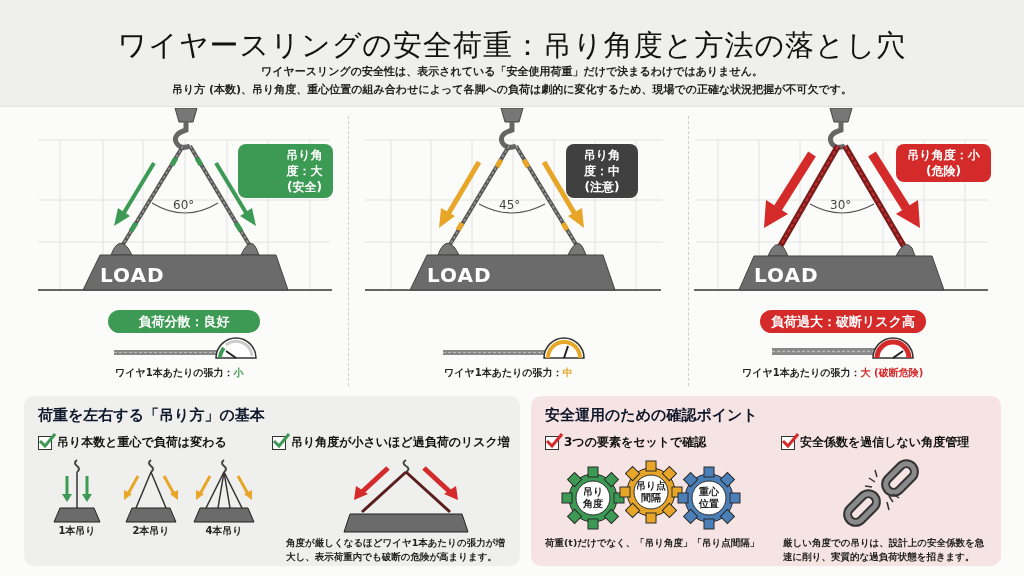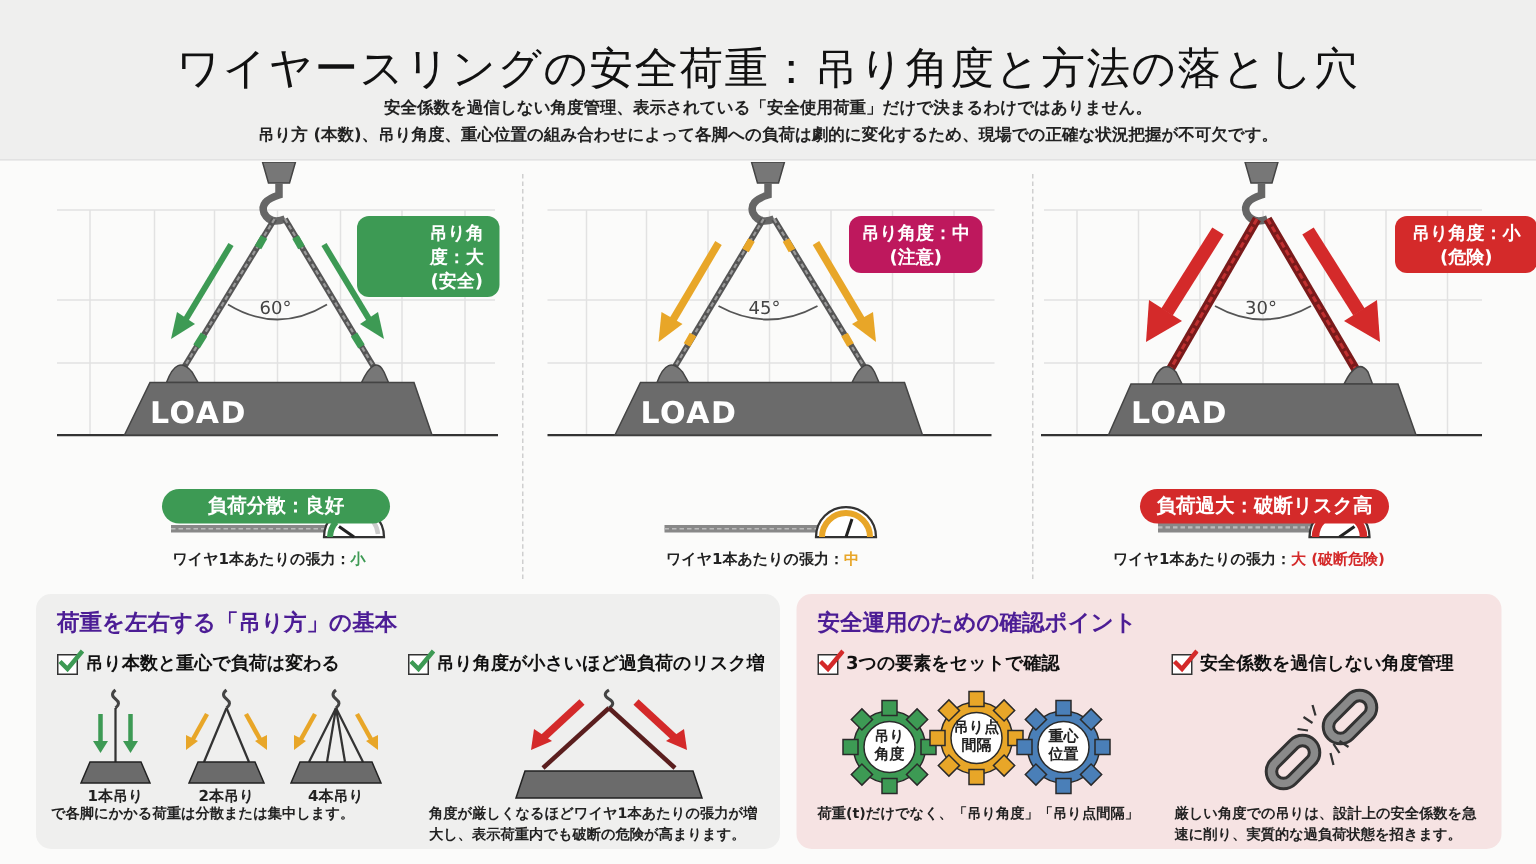--- a/index.html
+++ b/index.html
@@ -9,45 +9,45 @@
   .title { position: absolute; left: 0; width: 100%; top: 14px; font-size: 29px; font-weight: normal; letter-spacing: 1px; color: #111; font-family: "DejaVu Sans", sans-serif; margin-top: 12px; }
   .subtitle { position: absolute; left: 0; width: 100%; font-size: 11px; font-weight: bold; color: #222; }
   .subtitle.l1 { top: 64px; }
   .subtitle.l2 { top: 82px; }
 
   .panel { position: absolute; top: 108px; height: 282px; width: 341px; }
   .panel svg { position: absolute; left: 0; top: 0; }
   .divider { position: absolute; top: 116px; height: 270px; border-left: 1px dashed #cfcfcf; }
 
   .angle-badge { position: absolute; border-radius: 8px; color: #fff; font-size: 12px; font-weight: bold; text-align: center; line-height: 16px; padding: 3px 6px; }
-  .status-pill { position: absolute; border-radius: 12px; color: #fff; font-size: 13px; font-weight: bold; text-align: center; height: 23px; line-height: 23px; margin-top: 16px; }
+  .status-pill { position: absolute; border-radius: 12px; color: #fff; font-size: 13px; font-weight: bold; text-align: center; height: 23px; line-height: 23px; }
   .tension { position: absolute; font-size: 10px; font-weight: bold; color: #222; white-space: nowrap; }
   .tension .val { font-weight: bold; }
   .load-label { position: absolute; color: #fff; font-size: 20px; font-weight: bold; letter-spacing: 1px; }
   .deg { position: absolute; font-size: 12px; color: #444; }
 
   .box { position: absolute; top: 396px; height: 170px; border-radius: 10px; }
   .box.left { left: 24px; width: 496px; background: #efefee; }
   .box.right { left: 531px; width: 470px; background: #f6e3e3; }
-  .box-title { position: absolute; left: 14px; top: 10px; font-size: 15px; font-weight: bold; color: #4c1d95; }
+  .box-title { position: absolute; left: 14px; top: 10px; font-size: 15px; font-weight: bold; color: #0f172a; }
   .check-item { position: absolute; font-size: 12px; font-weight: bold; color: #111; display: flex; align-items: center; gap: 5px; white-space: nowrap; }
   .check-box { width: 14px; height: 14px; border: 1.5px solid #333; position: relative; background: #fff; }
   .check-box svg { position: absolute; left: -1px; top: -5px; }
   .desc { position: absolute; font-size: 9.5px; font-weight: bold; color: #222; line-height: 14px; }
   .mini-label { position: absolute; font-size: 10px; font-weight: bold; color: #222; text-align: center; width: 60px; }
   .gear-text { position: absolute; font-size: 10px; font-weight: bold; color: #222; text-align: center; line-height: 12px; width: 34px; }
 </style>
 </head>
 <body>
 
 <div class="page">
 
   <div class="header">
     <div class="title">ワイヤースリングの安全荷重：吊り角度と方法の落とし穴</div>
-    <div class="subtitle l1">安全係数を過信しない角度管理、表示されている「安全使用荷重」だけで決まるわけではありません。</div>
+    <div class="subtitle l1">ワイヤースリングの安全性は、表示されている「安全使用荷重」だけで決まるわけではありません。</div>
     <div class="subtitle l2">吊り方 (本数)、吊り角度、重心位置の組み合わせによって各脚への負荷は劇的に変化するため、現場での正確な状況把握が不可欠です。</div>
   </div>
 
   <div class="panel" style="left:0;">
     <svg width="341" height="282">
 
       <g stroke="#e2e2e2" stroke-width="1">
         <line x1="38" y1="32" x2="330" y2="32"></line>
           <line x1="38" y1="92" x2="330" y2="92"></line>
           <line x1="38" y1="134" x2="330" y2="134"></line>
@@ -154,21 +154,21 @@
       </g>
       <path d="M138,96 Q171,114 204,96" fill="none" stroke="#555" stroke-width="1.2"></path>
       <g>
         <rect x="102" y="242" width="104" height="5" fill="#888"></rect>
         <line x1="102" y1="244.5" x2="206" y2="244.5" stroke="#bbb" stroke-width="1" stroke-dasharray="3 2"></line>
         <path d="M203,250 A20,20 0 0 1 243,250 Z" fill="#fff" stroke="#333" stroke-width="1.5"></path>
         <path d="M207,250 A16,16 0 0 1 239,250" fill="none" stroke="#e8a628" stroke-width="4"></path>
         <line x1="223" y1="250" x2="227" y2="238" stroke="#222" stroke-width="2"></line>
       </g>
     </svg>
-    <div class="angle-badge" style="left:225px;top:36px;width:89px;background:#be185d;">
+    <div class="angle-badge" style="left:225px;top:36px;width:72px;background:#404040;">
       <div>吊り角度：中</div>
       <div>(注意)</div>
     </div>
     <div class="deg" style="left:158px;top:90px;">45°</div>
     <div class="load-label" style="left:86px;top:155px;width:176px;">LOAD</div>
     <div class="tension" style="left:103px;top:258px;">
       <span>ワイヤ1本あたりの張力：</span><span class="val" style="color:#e8a628;">中</span>
     </div>
   </div>
 
@@ -210,21 +210,21 @@
       </g>
       <path d="M128,96 Q160,114 192,96" fill="none" stroke="#555" stroke-width="1.2"></path>
       <g>
         <rect x="90" y="240" width="104" height="7" fill="#888"></rect>
         <line x1="90" y1="243.5" x2="194" y2="243.5" stroke="#bbb" stroke-width="1.5" stroke-dasharray="3 2"></line>
         <path d="M191,250 A20,20 0 0 1 231,250 Z" fill="#fff" stroke="#333" stroke-width="1.5"></path>
         <path d="M195,250 A16,16 0 0 1 227,250" fill="none" stroke="#d42a2a" stroke-width="5"></path>
         <line x1="211" y1="250" x2="221" y2="243" stroke="#222" stroke-width="2"></line>
       </g>
     </svg>
-    <div class="angle-badge" style="left:214px;top:36px;width:95px;background:#d42a2a;margin-left:34px;">
+    <div class="angle-badge" style="left:214px;top:36px;width:95px;background:#d42a2a;">
       <div>吊り角度：小</div>
       <div>(危険)</div>
     </div>
     <div class="deg" style="left:148px;top:90px;">30°</div>
     <div class="load-label" style="left:72px;top:155px;width:178px;">LOAD</div>
     <div class="status-pill" style="left:78px;top:202px;width:166px;background:#d42a2a;">負荷過大：破断リスク高</div>
     <div class="tension" style="left:60px;top:258px;">
       <span>ワイヤ1本あたりの張力：</span><span class="val" style="color:#d42a2a;">大 (破断危険)</span>
     </div>
   </div>
@@ -282,21 +282,20 @@
           <polygon points="162,44 162,34 170,38" fill="#e8a628"></polygon>
         <line x1="204" y1="20" x2="214" y2="38" stroke="#e8a628" stroke-width="3"></line>
           <polygon points="218,44 210,38 218,34" fill="#e8a628"></polygon>
         <polygon points="166,52 214,52 220,66 160,66" fill="#6b6b6b" stroke="#222"></polygon>
       </g>
     </svg>
     <div class="mini-label" style="left:23px;top:128px;">1本吊り</div>
     <div class="mini-label" style="left:97px;top:128px;">2本吊り</div>
     <div class="mini-label" style="left:170px;top:128px;">4本吊り</div>
     <div class="desc" style="left:10px;top:140px;">
-      <div>で各脚にかかる荷重は分散または集中します。</div>
     </div>
 
     <svg width="150" height="80" style="position:absolute;left:310px;top:58px;">
       <path d="M72,6 q-5,3 0,6 q5,3 0,6" fill="none" stroke="#444" stroke-width="2"></path>
       <line x1="72" y1="18" x2="28" y2="58" stroke="#5a1e1e" stroke-width="3"></line>
       <line x1="72" y1="18" x2="116" y2="58" stroke="#5a1e1e" stroke-width="3"></line>
       <line x1="54" y1="14" x2="28" y2="38" stroke="#d42a2a" stroke-width="5"></line>
         <polygon points="20,46 22,32 34,40" fill="#d42a2a"></polygon>
       <line x1="90" y1="14" x2="116" y2="38" stroke="#d42a2a" stroke-width="5"></line>
         <polygon points="124,46 110,40 122,32" fill="#d42a2a"></polygon>

